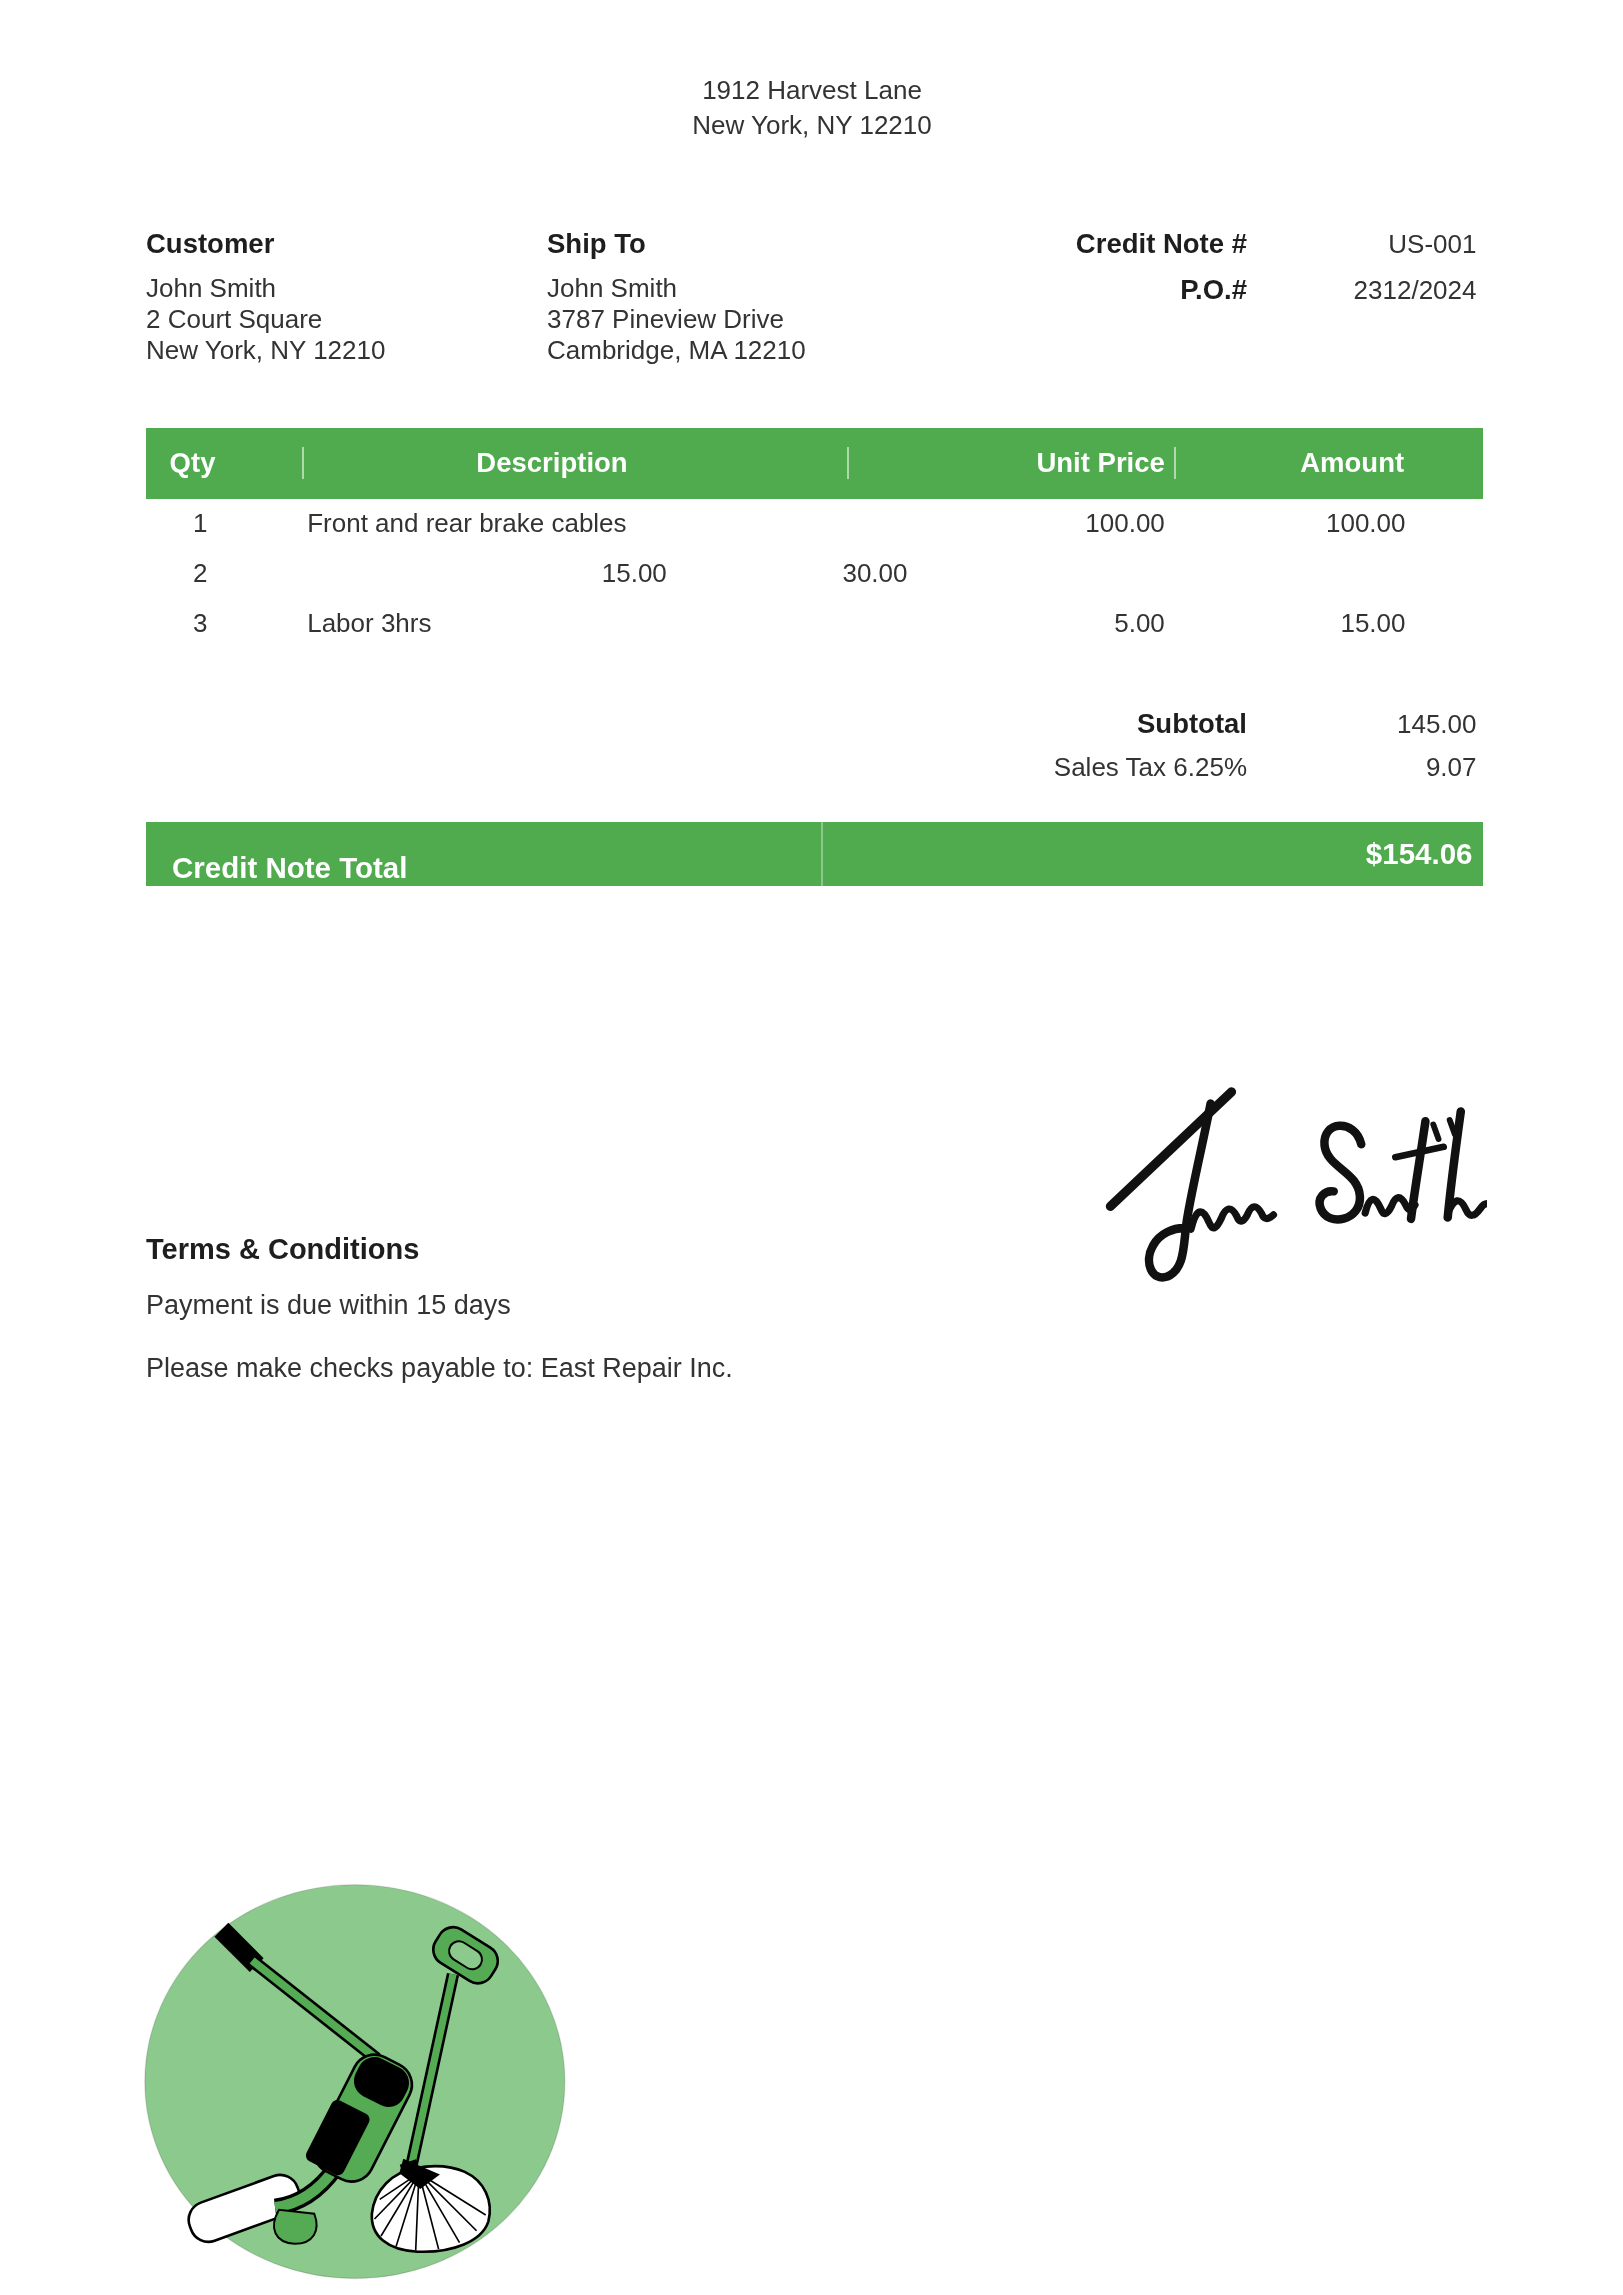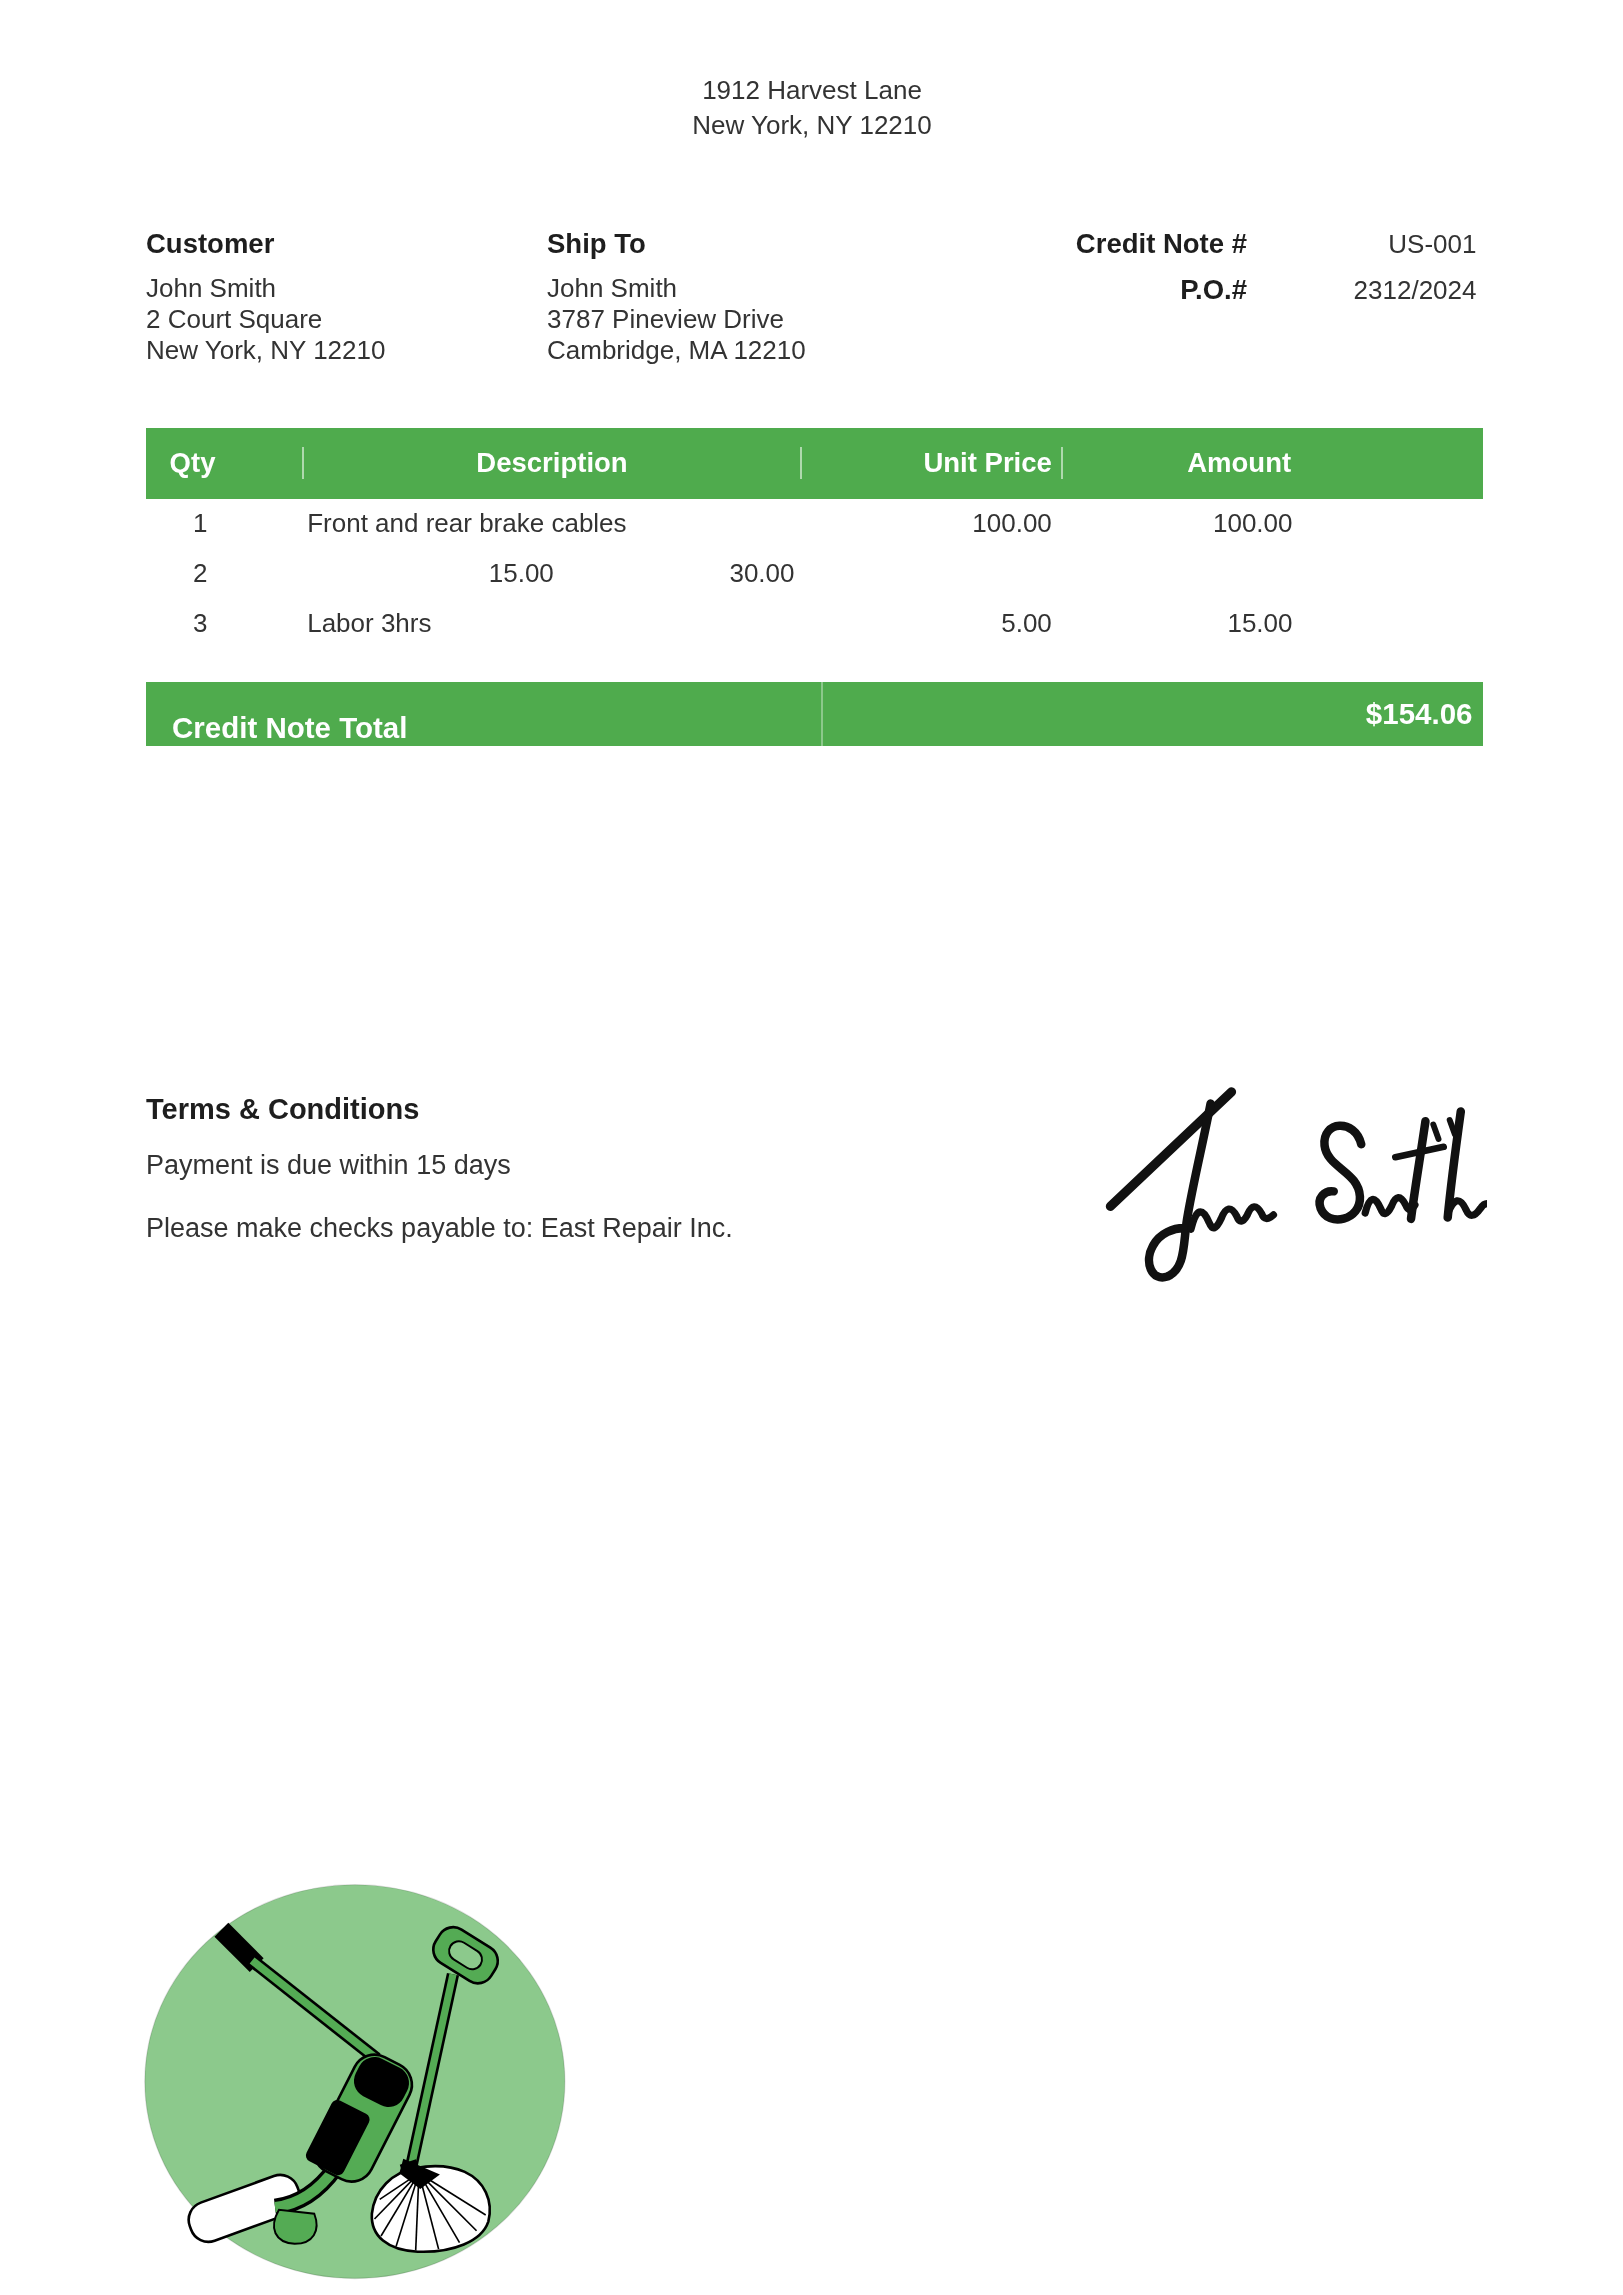--- a/index.html
+++ b/index.html
@@ -40,21 +40,21 @@
 
   
   .items-table{ margin:62px 141px 0 146px; }
   .items-header{
     display:flex; height:71px; align-items:center;
     background:var(--accent-green,#4fab4d); color:#ffffff;
     font-weight:bold; font-size:27.5px;
   }
   .h-qty,.c-qty{ width:156px; box-sizing:border-box; }
   .h-desc,.c-desc{ width:498px; box-sizing:border-box; }
-  .h-price,.c-price{ width:261px; box-sizing:border-box; }
+  .h-price,.c-price{ width:327px; box-sizing:border-box;margin-left:47px; }
   .h-amount,.c-amount{ width:238px; box-sizing:border-box; }
   .h-qty{ padding-left:23.6px; }
   .h-desc{ text-align:center; border-left:2px solid rgba(255,255,255,.55); }
   .h-price{ text-align:right; padding-right:9.2px; border-left:2px solid rgba(255,255,255,.55); }
   .h-amount{ text-align:right; padding-right:7.9px; border-left:2px solid rgba(255,255,255,.55); }
   .trow{ display:flex; height:50px; align-items:center; font-size:26px; color:#333; }
   .c-qty{ padding-left:47px; }
   .c-desc{ padding-left:5.2px; }
   .c-price{ text-align:right; padding-right:9.2px; }
   .c-amount{ text-align:right; padding-right:6.5px; }
@@ -146,20 +146,30 @@
         <div class="c-amount">30.00</div>
       </div>
       <div class="trow">
         <div class="c-qty">3</div>
         <div class="c-desc">Labor 3hrs</div>
         <div class="c-price">5.00</div>
         <div class="c-amount">15.00</div>
       </div>
   </div>
 
+  <div class="totals">
+    <div class="totals-row">
+      <div class="totals-label bold">Subtotal</div>
+      <div class="totals-value">145.00</div>
+    </div>
+    <div class="totals-row">
+      <div class="totals-label">Sales Tax 6.25%</div>
+      <div class="totals-value">9.07</div>
+    </div>
+  </div>
 
   <div class="total-bar">
     <div class="label">Credit Note Total</div>
     <div class="value">$154.06</div>
   </div>
 
   <div class="signature" aria-label="John Smith signature">
     <svg viewBox="0 0 600 340">
       <g fill="none" stroke="var(--ink-black,#111)" stroke-linecap="round" stroke-linejoin="round">
         <path d="M25 205 L210 30" stroke-width="14"></path>

